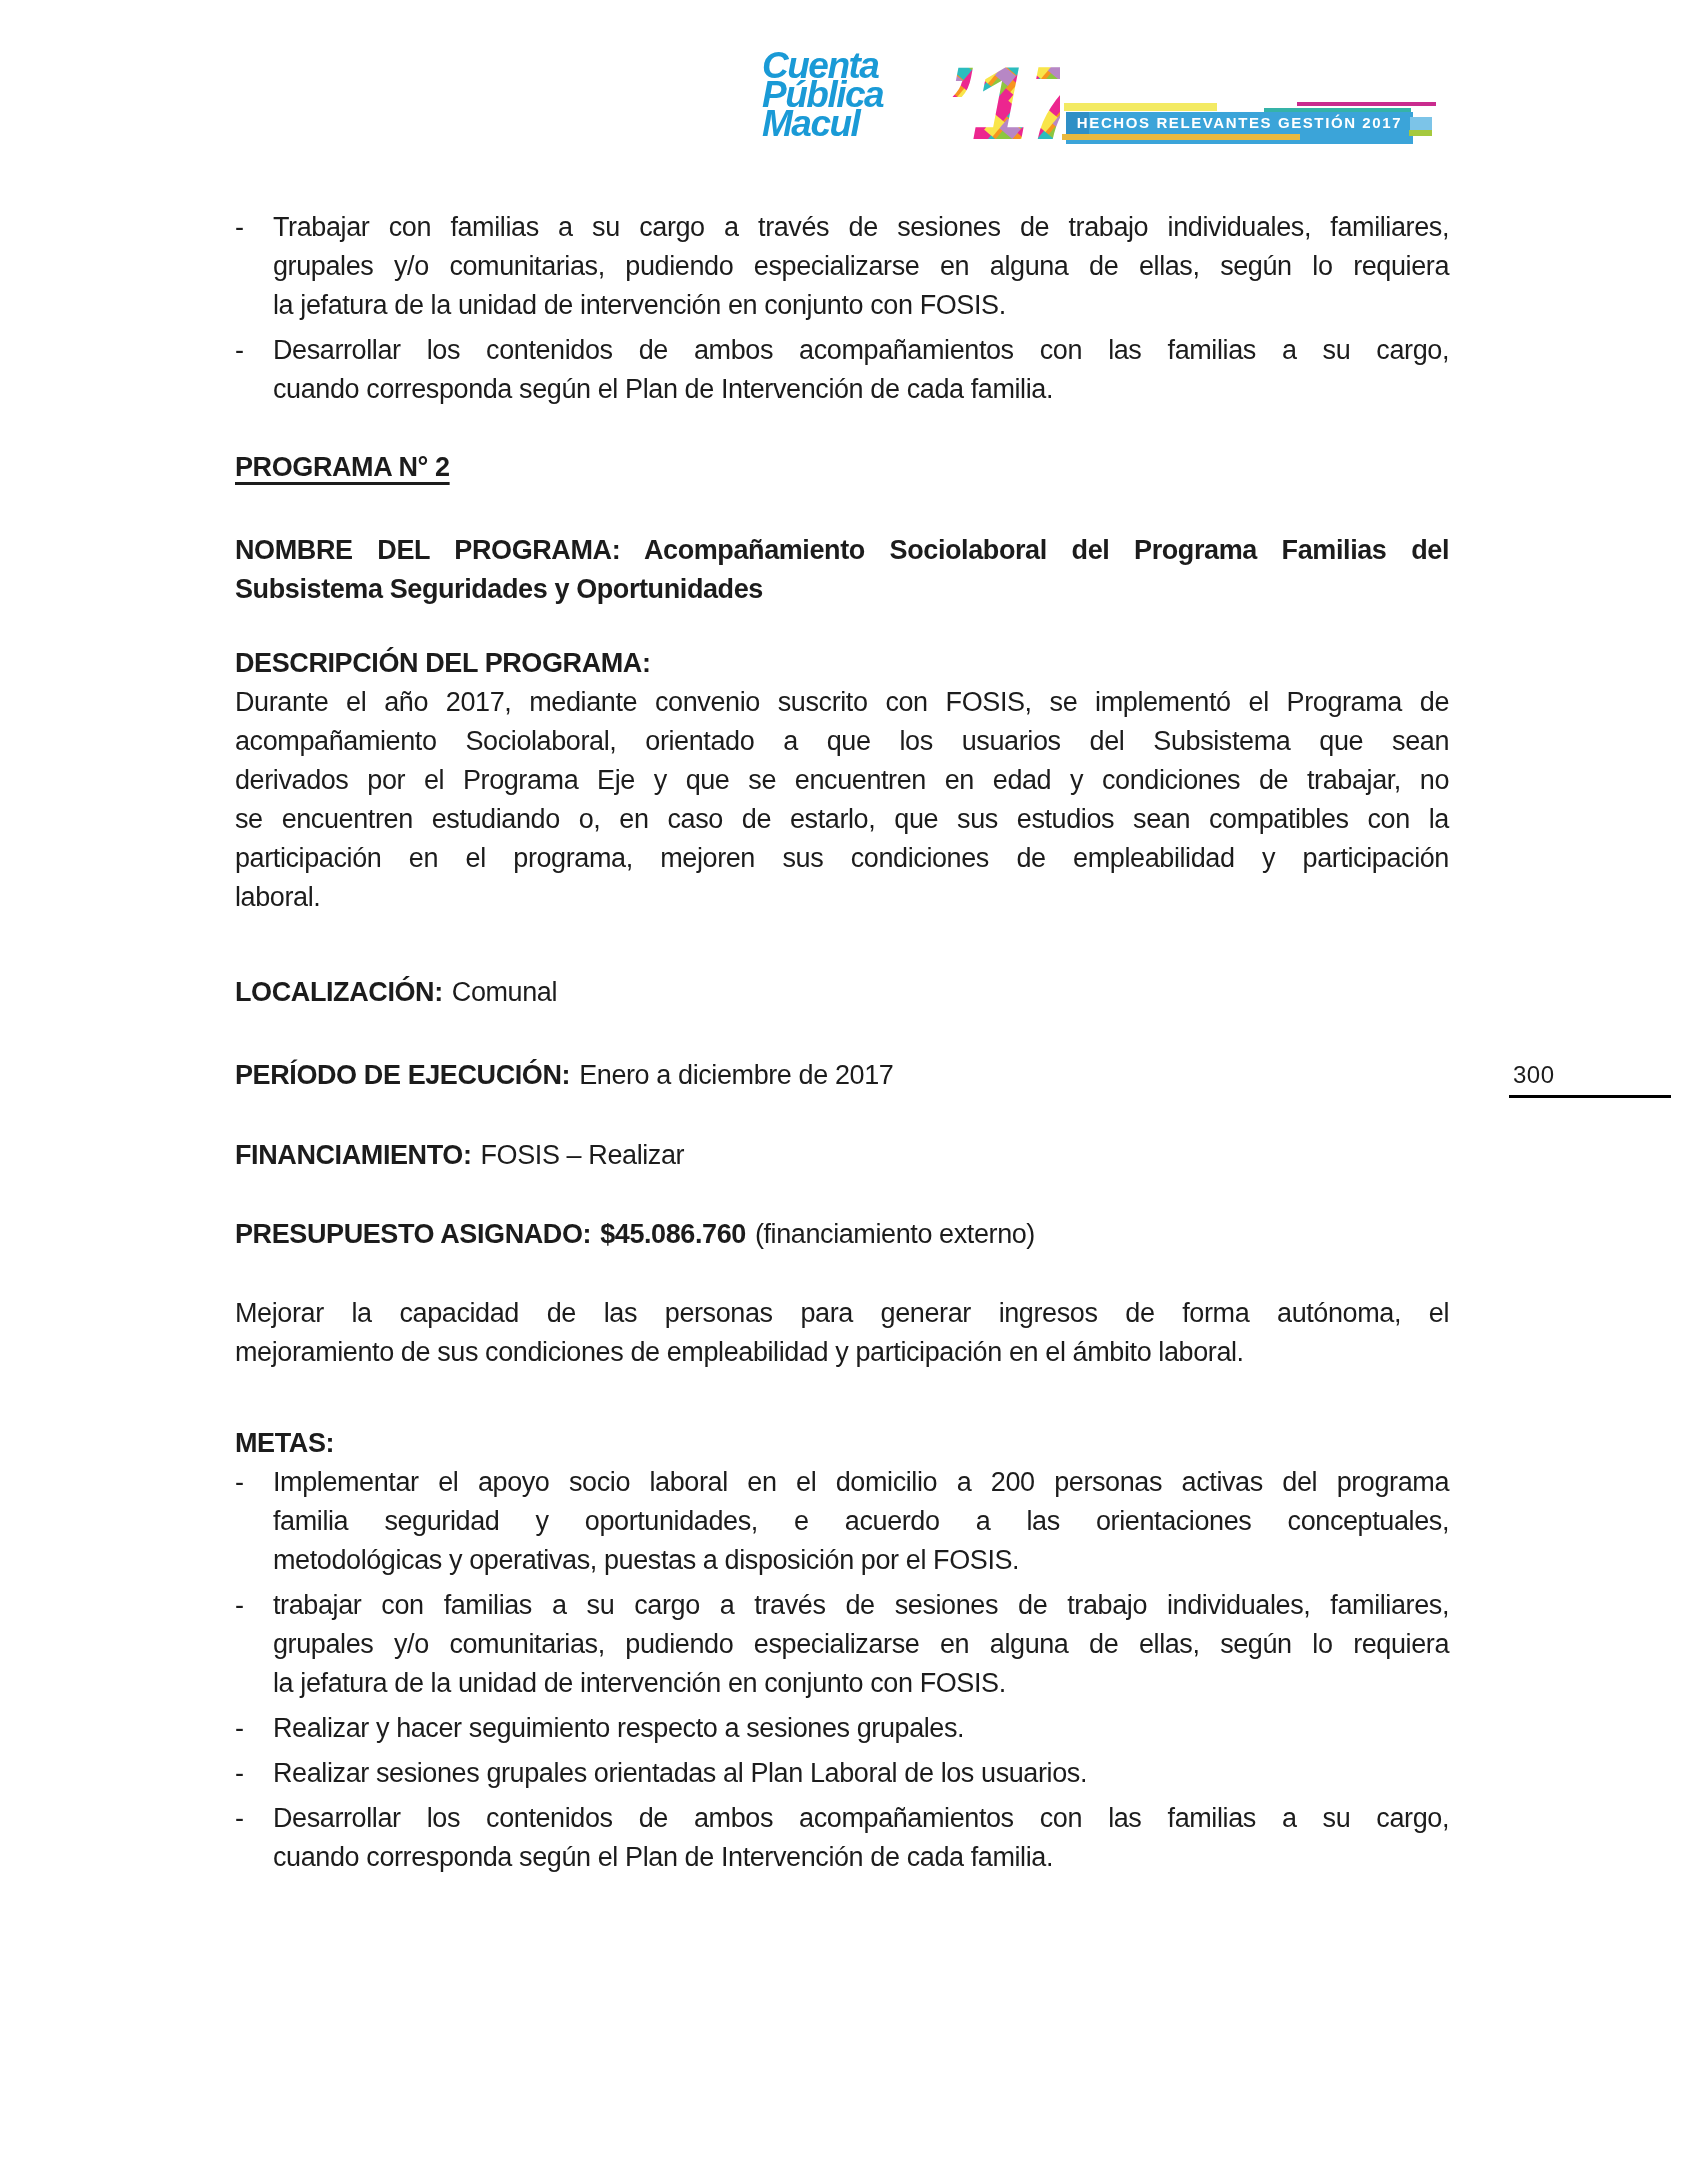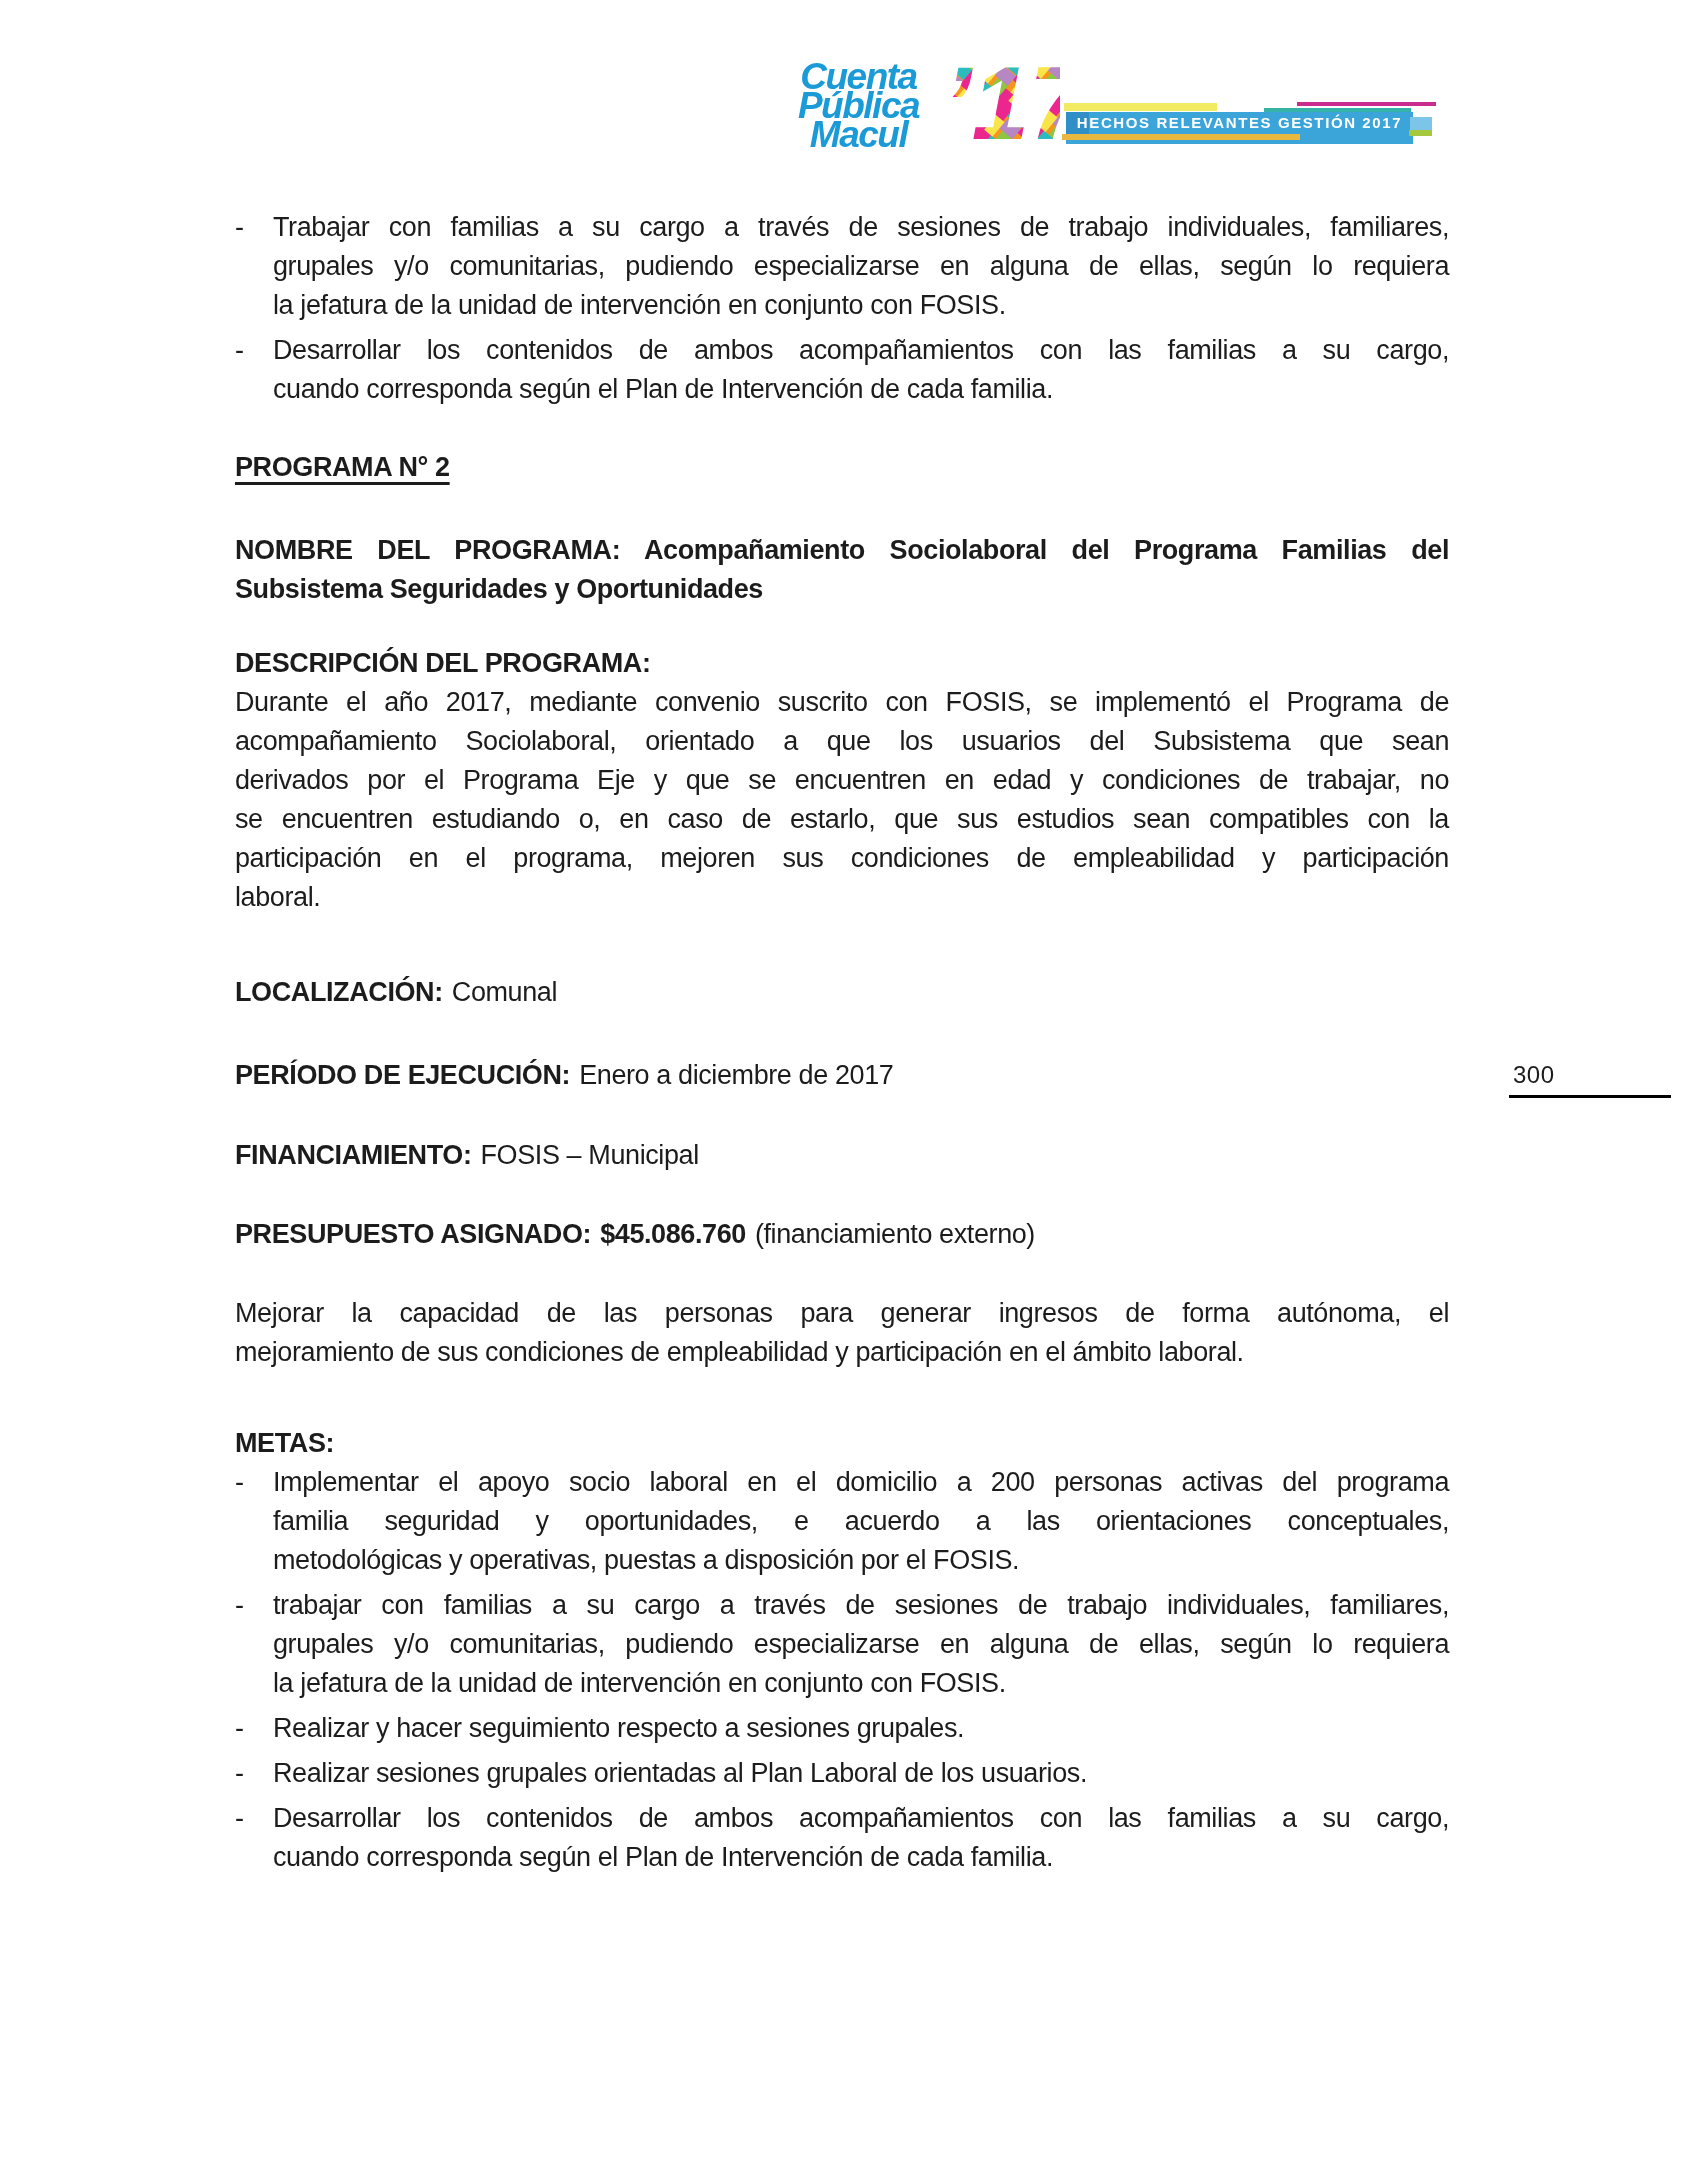--- a/index.html
+++ b/index.html
@@ -4,22 +4,22 @@
 <style>
   html,body { margin:0; padding:0; background:#888; }
   .page {
     position:relative; width:1683px; height:2178px; margin:0 auto;
     background:#ffffff; overflow:hidden;
     font-family:"Liberation Sans", sans-serif; color:#1c1c1c;
   }
 
   
   .logo-text {
-    position:absolute; left:762px; top:62px; width:193px;
-    text-align:center; font-style:italic; font-weight:bold;
+    position:absolute; left:762px; top:51px; width:193px;
+    text-align:left; font-style:italic; font-weight:bold;
     font-size:37px; line-height:29px; letter-spacing:-1.5px;
   }
   .logo-year { position:absolute; left:943px; top:46px; }
 
   .banner { position:absolute; left:1062px; top:101px; width:376px; height:44px; }
   .banner .bar { position:absolute; }
 
   
   .content {
     position:absolute; left:235px; top:208px; width:1214px;
@@ -140,21 +140,21 @@
 
     <div id="localizacion">
       <span class="b">LOCALIZACIÓN:</span><span class="fieldvalue">Comunal</span>
     </div>
 
     <div id="periodo">
       <span class="b">PERÍODO DE EJECUCIÓN:</span><span class="fieldvalue">Enero a diciembre de 2017</span>
     </div>
 
     <div id="financiamiento">
-      <span class="b">FINANCIAMIENTO:</span><span class="fieldvalue">FOSIS – Municipal</span>
+      <span class="b">FINANCIAMIENTO:</span><span class="fieldvalue">FOSIS – Realizar</span>
     </div>
 
     <div id="presupuesto">
       <span class="b">PRESUPUESTO ASIGNADO:</span><span class="b fieldvalue">$45.086.760</span><span class="fieldnote">(financiamiento externo)</span>
     </div>
 
     <div id="objetivo">
       <div>
           <div class="ln">Mejorar la capacidad de las personas para generar ingresos de forma autónoma, el</div>
           <div class="ln ln-last">mejoramiento de sus condiciones de empleabilidad y participación en el ámbito laboral.</div>

